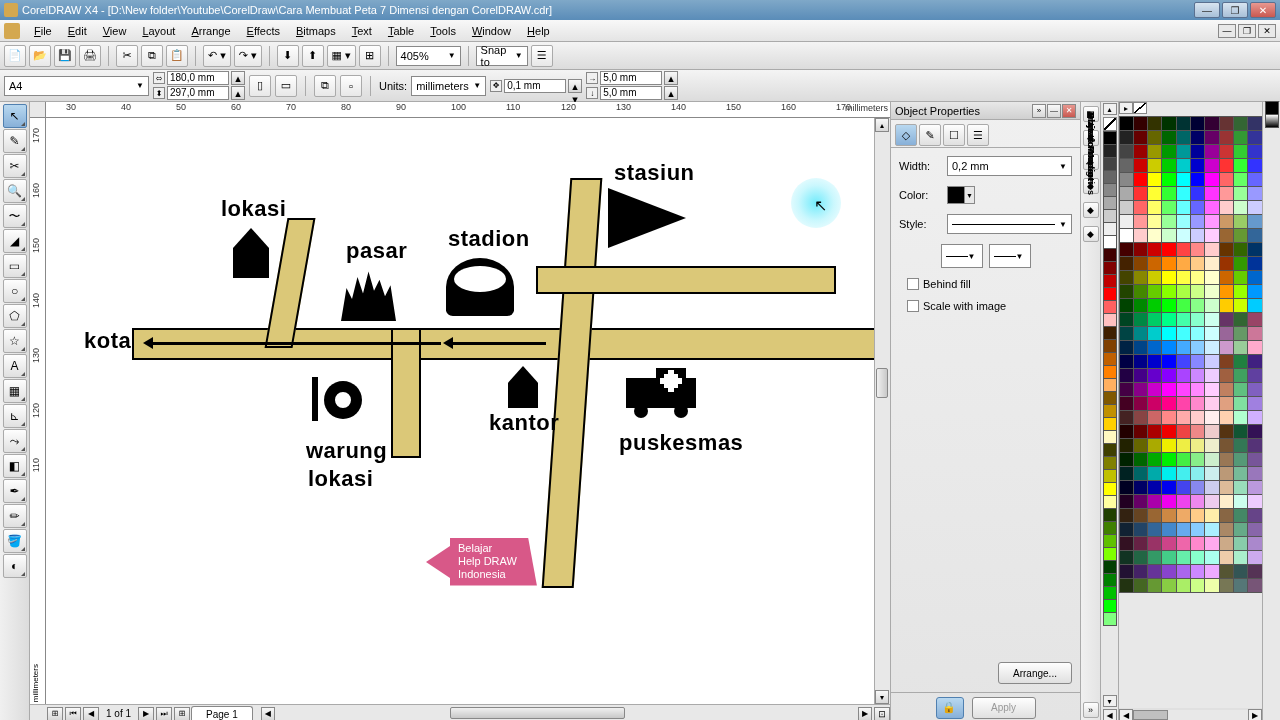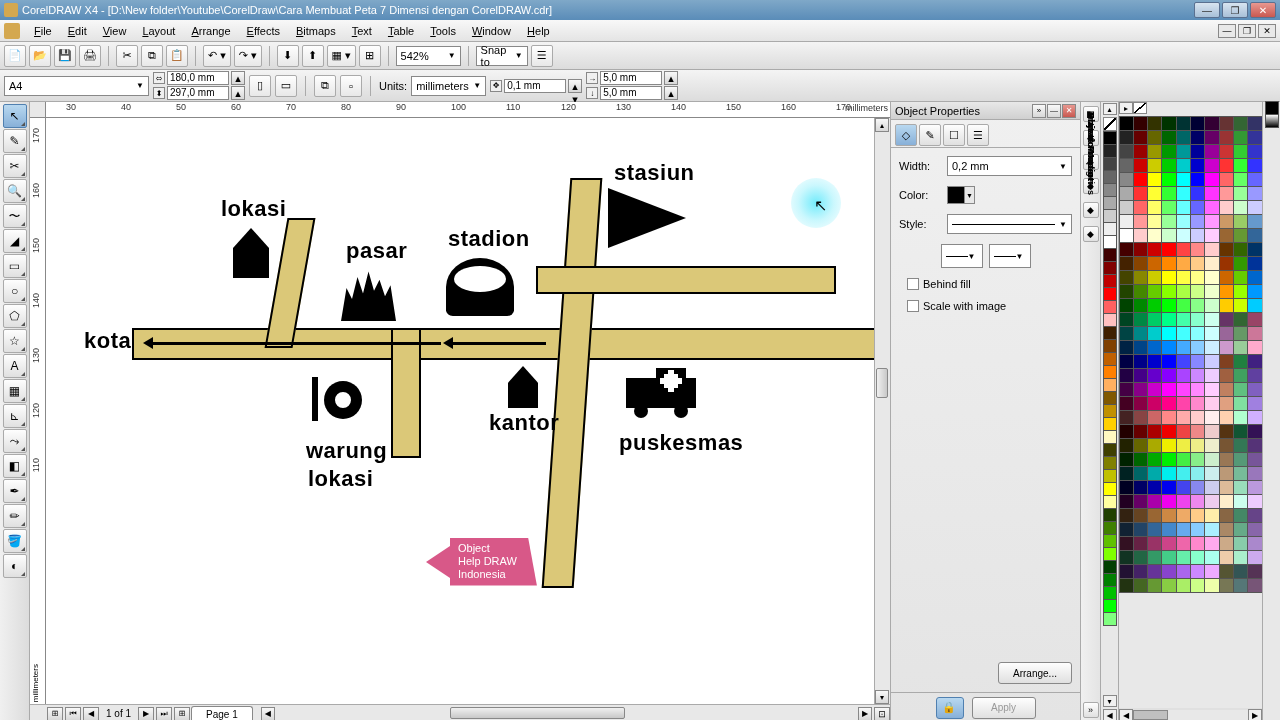--- a/index.html
+++ b/index.html
@@ -185,21 +185,21 @@
   <div class="tsep"></div>
   <div class="tbtn wide">↶ ▾</div>
   <div class="tbtn wide">↷ ▾</div>
   <div class="tsep"></div>
   <div class="tbtn">⬇</div>
   <div class="tbtn">⬆</div>
   <div class="tbtn wide">▦ ▾</div>
   <div class="tbtn">⊞</div>
   <div class="tsep"></div>
   <div class="zoom">
-      <span>542%</span>
+      <span>405%</span>
       <span class="arrow">▼</span>
     </div>
   <div class="tsep"></div>
   <div class="zoom" style="width:52px">
       <span>Snap to</span>
       <span class="arrow">▼</span>
     </div>
   <div class="tbtn">☰</div>
 </div>
 
@@ -337,21 +337,21 @@
             <div style="position:absolute;left:30px;top:0;width:30px;height:30px;background:#000"></div>
             <div style="position:absolute;left:38px;top:6px;width:14px;height:14px;background:#fff"></div>
             <div style="position:absolute;left:42px;top:2px;width:6px;height:22px;background:#fff"></div>
             <div style="position:absolute;left:34px;top:10px;width:22px;height:6px;background:#fff"></div>
             <div style="position:absolute;left:8px;top:36px;width:14px;height:14px;border-radius:50%;background:#000"></div>
             <div style="position:absolute;left:48px;top:36px;width:14px;height:14px;border-radius:50%;background:#000"></div>
           </div>
 
           <div class="promo" style="left:380px;top:420px">
             <div class="tri"></div>
-            <div class="box"><span>Object</span><br><span>Help DRAW</span><br><span>Indonesia</span></div>
+            <div class="box"><span>Belajar</span><br><span>Help DRAW</span><br><span>Indonesia</span></div>
           </div>
 
           <div class="cursor-glow" style="left:745px;top:60px"></div>
           <div class="cursor-arrow" style="left:768px;top:78px">↖</div>
         </div>
       </div>
       <div class="vscroll">
         <div class="btn" style="top:0">▴</div>
         <div class="thumb" style="top:250px;height:30px"></div>
         <div class="btn" style="bottom:0">▾</div>

